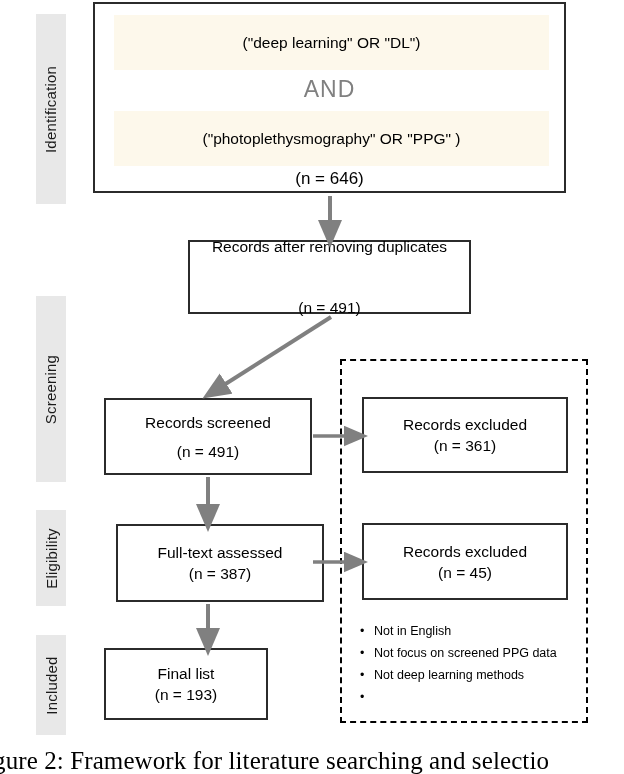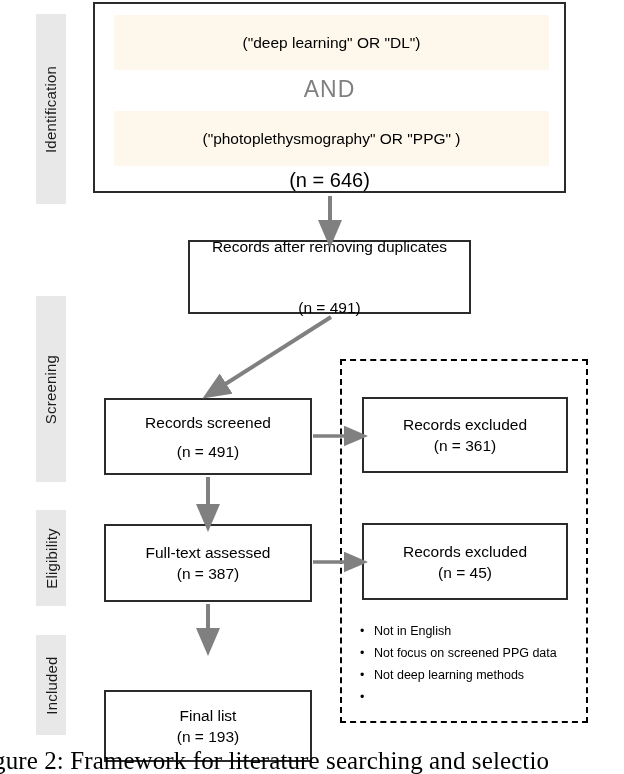--- a/index.html
+++ b/index.html
@@ -96,21 +96,21 @@
     font-weight: normal;
     color: #808080;
     letter-spacing: 1px;
   }
   #query-count {
     position: absolute;
     left: 0;
     top: 165px;
     width: 100%;
     text-align: center;
-    font-size: 20px;
+    font-size: 17px;
     color: #000000;
   }
 
   
   #exclusion-region {
     position: absolute;
     left: 340px;
     top: 359px;
     width: 248px;
     height: 364px;
@@ -210,31 +210,31 @@
   <div class="box" id="box-screened" style="left:104px; top:398px; width:208px; height:77px;gap:8px;">
     <div class="line">Records screened</div>
     <div class="line">(n = 491)</div>
   </div>
 
   <div class="box" id="box-screened-excluded" style="left:362px; top:397px; width:206px; height:76px;">
     <div class="line">Records excluded</div>
     <div class="line">(n = 361)</div>
   </div>
 
-  <div class="box" id="box-fulltext" style="left:104px; top:524px; width:208px; height:78px;">
+  <div class="box" id="box-fulltext" style="left:116px; top:524px; width:208px; height:78px;">
     <div class="line">Full-text assessed</div>
     <div class="line">(n = 387)</div>
   </div>
 
   <div class="box" id="box-fulltext-excluded" style="left:362px; top:523px; width:206px; height:77px;">
     <div class="line">Records excluded</div>
     <div class="line">(n = 45)</div>
   </div>
 
-  <div class="box" id="box-final" style="left:104px; top:648px; width:208px; height:72px;margin-top:42px;">
+  <div class="box" id="box-final" style="left:104px; top:648px; width:164px; height:72px;">
     <div class="line">Final list</div>
     <div class="line">(n = 193)</div>
   </div>
 
   <div id="exclusion-reasons">
     <div class="reason">
       <span class="bullet">•</span>
       <span>Not in English</span>
     </div>
     <div class="reason">

